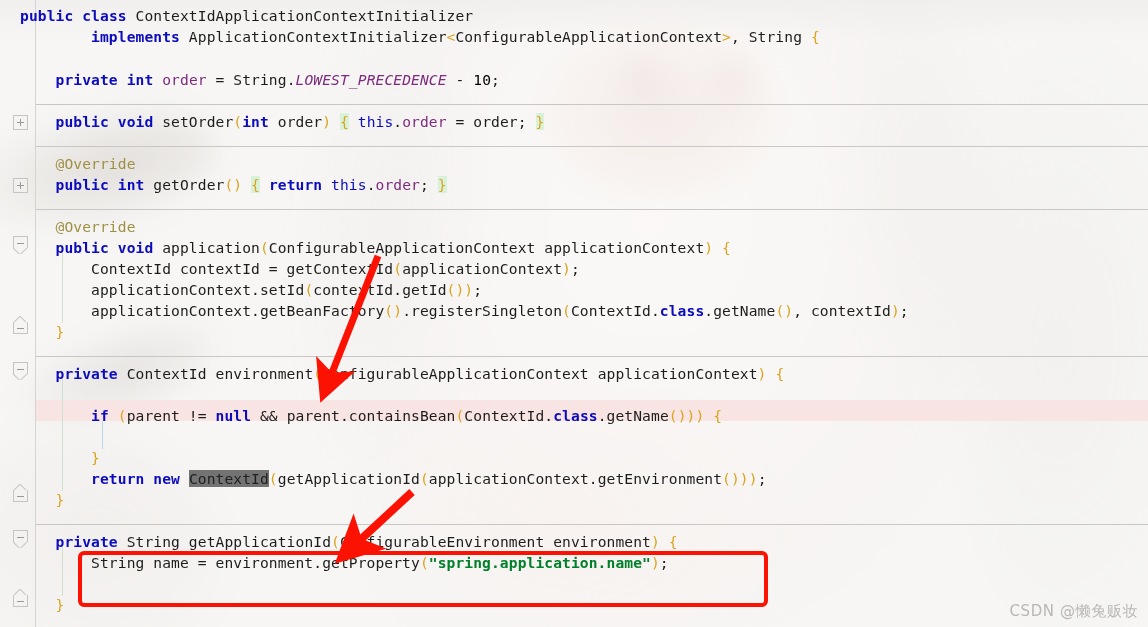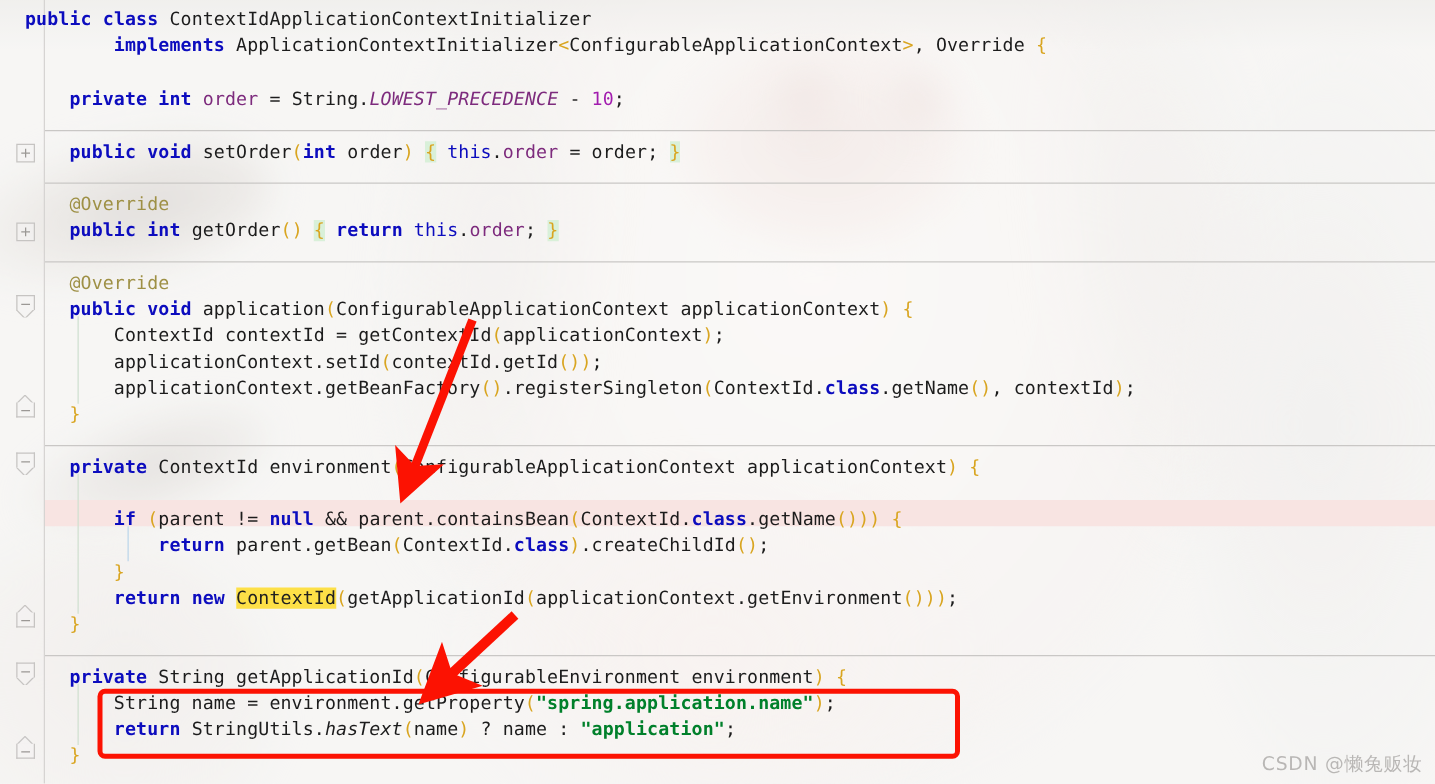--- a/index.html
+++ b/index.html
@@ -219,25 +219,25 @@
 
   
   .kw      { color: #0c0cbe; font-weight: bold; }          
   .kw2     { color: #0c0cbe; }                              
   .plain   { color: #1c1c1c; }
   .field   { color: #7d2b7d; }                              
   .constant{ color: #7d2b7d; font-style: italic; }          
   .method  { color: #1c1c1c; font-style: italic; }          
   .punct   { color: #d9a520; }                              
   .anno    { color: #9e9045; }                              
-  .num     { color: #a21caf; }
+  .num     { color: #000000; }
   .str     { color: #00802b; font-weight: bold; }
   .brace   { color: #d9a520; }
   .bracegreen { background: #d9f0d9; color: #d9a520; }
-  .hl-green{ background: #fde047; }
+  .hl-green{ background: #737373; }
 
   
   #red-box {
     position: absolute;
     left: 78px; top: 551px;
     width: 690px; height: 56px;
     border: 4px solid #fc1202;
     border-radius: 6px;
     z-index: 6;
     box-sizing: border-box;
@@ -320,21 +320,21 @@
         </div>
       <div class="fold minus-arrow up" style="top:591px">
           <span class="tip"></span>
         </div>
     </div>
 
     <div id="code">
 
       <div class="line" style="top:6px"><span class="code-text"><span class="kw">public</span> <span class="kw">class</span> <span class="plain">ContextIdApplicationContextInitializer</span></span></div>
 
-      <div class="line" style="top:27px"><span class="code-text">        <span class="kw">implements</span> <span class="plain">ApplicationContextInitializer</span><span class="punct">&lt;</span><span class="plain">ConfigurableApplicationContext</span><span class="punct">&gt;</span><span class="plain">, Override</span> <span class="brace">{</span></span></div>
+      <div class="line" style="top:27px"><span class="code-text">        <span class="kw">implements</span> <span class="plain">ApplicationContextInitializer</span><span class="punct">&lt;</span><span class="plain">ConfigurableApplicationContext</span><span class="punct">&gt;</span><span class="plain">, String</span> <span class="brace">{</span></span></div>
 
       <div class="line" style="top:70px"><span class="code-text">    <span class="kw">private</span> <span class="kw">int</span> <span class="field">order</span> <span class="plain">=</span> <span class="plain">String.</span><span class="constant">LOWEST_PRECEDENCE</span> <span class="plain">-</span> <span class="num">10</span><span class="plain">;</span></span></div>
 
       <div class="line" style="top:112px"><span class="code-text">    <span class="kw">public</span> <span class="kw">void</span> <span class="plain">setOrder</span><span class="punct">(</span><span class="kw">int</span> <span class="plain">order</span><span class="punct">)</span> <span class="bracegreen">{</span> <span class="kw2">this</span><span class="plain">.</span><span class="field">order</span> <span class="plain">= order;</span> <span class="bracegreen">}</span></span></div>
 
       <div class="line" style="top:154px"><span class="code-text">    <span class="anno">@Override</span></span></div>
 
       <div class="line" style="top:175px"><span class="code-text">    <span class="kw">public</span> <span class="kw">int</span> <span class="plain">getOrder</span><span class="punct">()</span> <span class="bracegreen">{</span> <span class="kw">return</span> <span class="kw2">this</span><span class="plain">.</span><span class="field">order</span><span class="plain">;</span> <span class="bracegreen">}</span></span></div>
 
       <div class="line" style="top:217px"><span class="code-text">    <span class="anno">@Override</span></span></div>
@@ -347,33 +347,31 @@
 
       <div class="line" style="top:301px"><span class="code-text">        <span class="plain">applicationContext.getBeanFactory</span><span class="punct">()</span><span class="plain">.registerSingleton</span><span class="punct">(</span><span class="plain">ContextId.</span><span class="kw">class</span><span class="plain">.getName</span><span class="punct">()</span><span class="plain">, contextId</span><span class="punct">)</span><span class="plain">;</span></span></div>
 
       <div class="line" style="top:322px"><span class="code-text">    <span class="brace">}</span></span></div>
 
       <div class="line" style="top:364px"><span class="code-text">    <span class="kw">private</span> <span class="plain">ContextId environment</span><span class="punct">(</span><span class="plain">ConfigurableApplicationContext applicationContext</span><span class="punct">)</span> <span class="brace">{</span></span></div>
 
 
       <div class="line" style="top:406px"><span class="code-text">        <span class="kw">if</span> <span class="punct">(</span><span class="plain">parent != </span><span class="kw">null</span> <span class="plain">&amp;&amp; parent.containsBean</span><span class="punct">(</span><span class="plain">ContextId.</span><span class="kw">class</span><span class="plain">.getName</span><span class="punct">()))</span> <span class="brace">{</span></span></div>
 
-      <div class="line" style="top:427px"><span class="code-text">            <span class="kw">return</span> <span class="plain">parent.getBean</span><span class="punct">(</span><span class="plain">ContextId.</span><span class="kw">class</span><span class="punct">)</span><span class="plain">.createChildId</span><span class="punct">()</span><span class="plain">;</span></span></div>
 
       <div class="line" style="top:448px"><span class="code-text">        <span class="brace">}</span></span></div>
 
       <div class="line" style="top:469px"><span class="code-text">        <span class="kw">return</span> <span class="kw">new</span> <span class="hl-green">ContextId</span><span class="punct">(</span><span class="plain">getApplicationId</span><span class="punct">(</span><span class="plain">applicationContext.getEnvironment</span><span class="punct">()))</span><span class="plain">;</span></span></div>
 
       <div class="line" style="top:490px"><span class="code-text">    <span class="brace">}</span></span></div>
 
       <div class="line" style="top:532px"><span class="code-text">    <span class="kw">private</span> <span class="plain">String getApplicationId</span><span class="punct">(</span><span class="plain">ConfigurableEnvironment environment</span><span class="punct">)</span> <span class="brace">{</span></span></div>
 
       <div class="line" style="top:553px"><span class="code-text">        <span class="plain">String name = environment.getProperty</span><span class="punct">(</span><span class="str">"spring.application.name"</span><span class="punct">)</span><span class="plain">;</span></span></div>
 
-      <div class="line" style="top:574px"><span class="code-text">        <span class="kw">return</span> <span class="plain">StringUtils.</span><span class="method">hasText</span><span class="punct">(</span><span class="plain">name</span><span class="punct">)</span> <span class="plain">? name :</span> <span class="str">"application"</span><span class="plain">;</span></span></div>
 
       <div class="line" style="top:595px"><span class="code-text">    <span class="brace">}</span></span></div>
 
     </div>
 
     <div id="red-box"></div>
 
     <svg id="arrows" width="1148" height="627" viewBox="0 0 1148 627">
       <defs>
         <marker id="ah" markerWidth="6" markerHeight="6" refX="2.2" refY="3" orient="auto" markerUnits="strokeWidth">

